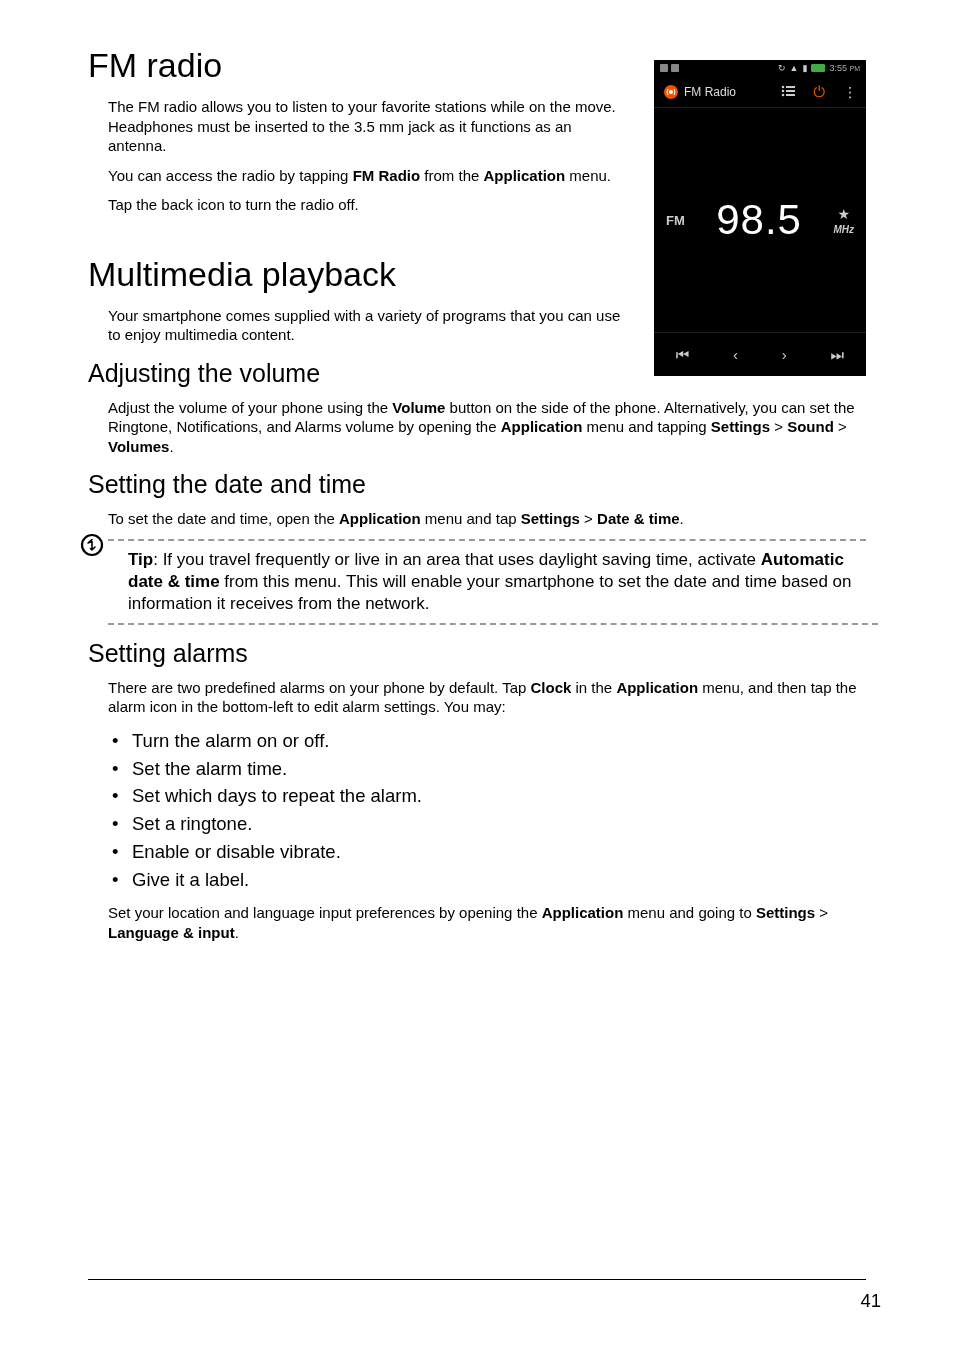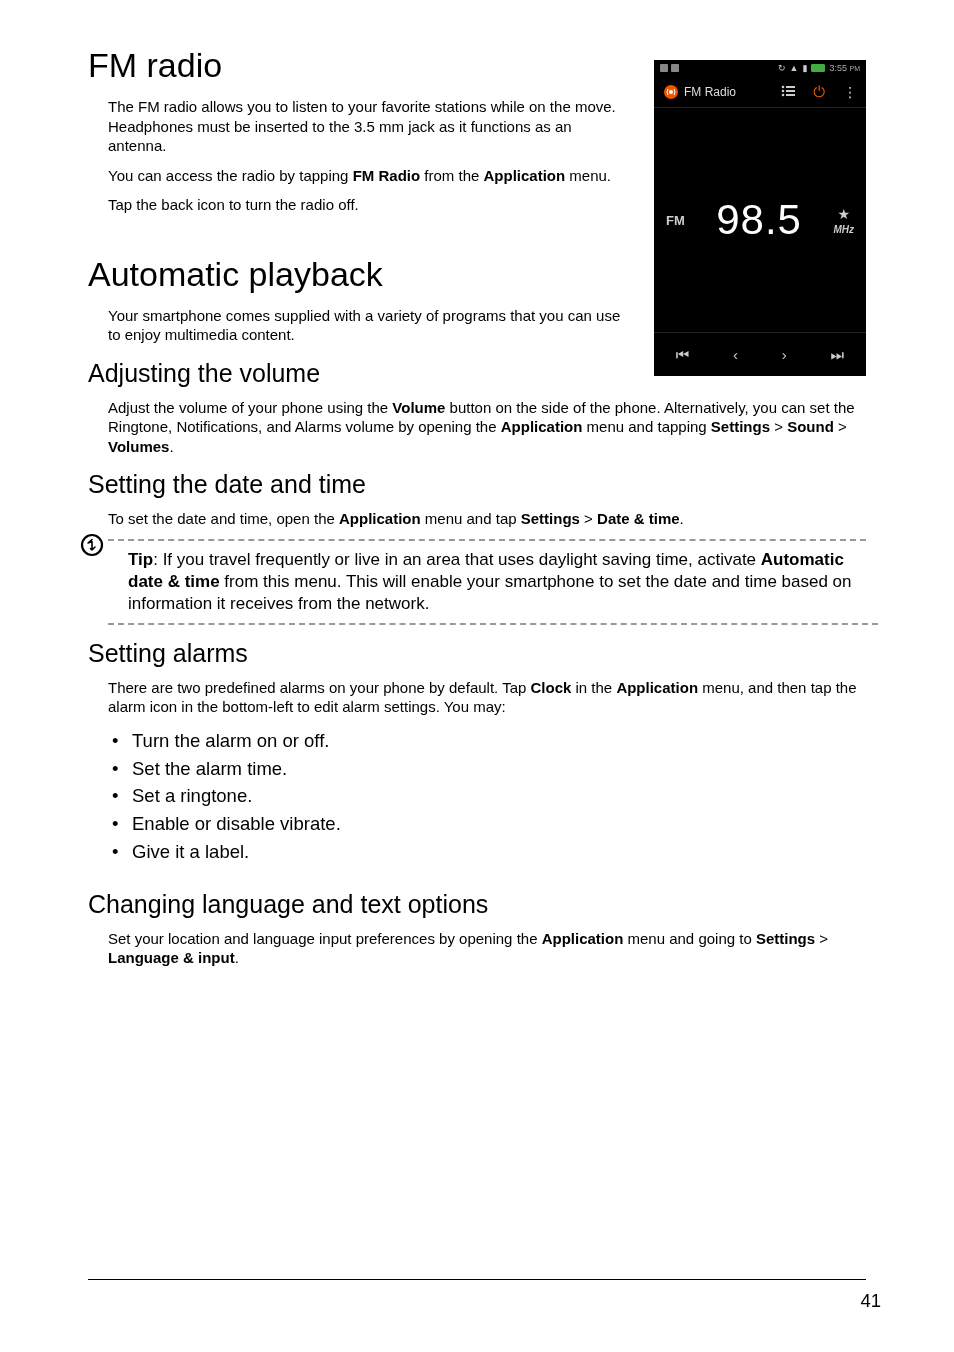--- a/index.html
+++ b/index.html
@@ -169,21 +169,21 @@
   <h1>FM radio</h1>
 
   <p class="narrow">The FM radio allows you to listen to your favorite stations while on the move. Headphones must be inserted to the 3.5 mm jack as it functions as an antenna.</p>
 
   <p class="narrow">
     <span>You can access the radio by tapping </span><strong>FM Radio</strong><span> from the </span><strong>Application</strong><span> menu.</span>
   </p>
 
   <p class="narrow">Tap the back icon to turn the radio off.</p>
 
-  <h1 style="margin-top:40px;">Automatic playback</h1>
+  <h1 style="margin-top:40px;">Multimedia playback</h1>
 
   <p class="narrow">Your smartphone comes supplied with a variety of programs that you can use to enjoy multimedia content.</p>
 
   <h2>Adjusting the volume</h2>
 
   <p>
     <span>Adjust the volume of your phone using the </span><strong>Volume</strong><span> button on the side of the phone. Alternatively, you can set the Ringtone, Notifications, and Alarms volume by opening the </span><strong>Application</strong><span> menu and tapping </span><strong>Settings</strong><span> &gt; </span><strong>Sound</strong><span> &gt; </span><strong>Volumes</strong><span>.</span>
   </p>
 
   <h2>Setting the date and time</h2>
@@ -206,26 +206,26 @@
 
   <h2>Setting alarms</h2>
 
   <p>
     <span>There are two predefined alarms on your phone by default. Tap </span><strong>Clock</strong><span> in the </span><strong>Application</strong><span> menu, and then tap the alarm icon in the bottom-left to edit alarm settings. You may:</span>
   </p>
 
   <ul>
     <li>Turn the alarm on or off.</li>
     <li>Set the alarm time.</li>
+    <li>Set which days to repeat the alarm.</li>
     <li>Set a ringtone.</li>
     <li>Enable or disable vibrate.</li>
     <li>Give it a label.</li>
   </ul>
 
-  <h2 class="sp-after">Changing language and text options</h2>
 
   <p>
     <span>Set your location and language input preferences by opening the </span><strong>Application</strong><span> menu and going to </span><strong>Settings</strong><span> &gt; </span><strong>Language &amp; input</strong><span>.</span>
   </p>
 </div>
 
 <div class="phone">
   <div class="ph-status">
     <div class="ph-status-left">
       <span class="ph-status-icon"></span>

